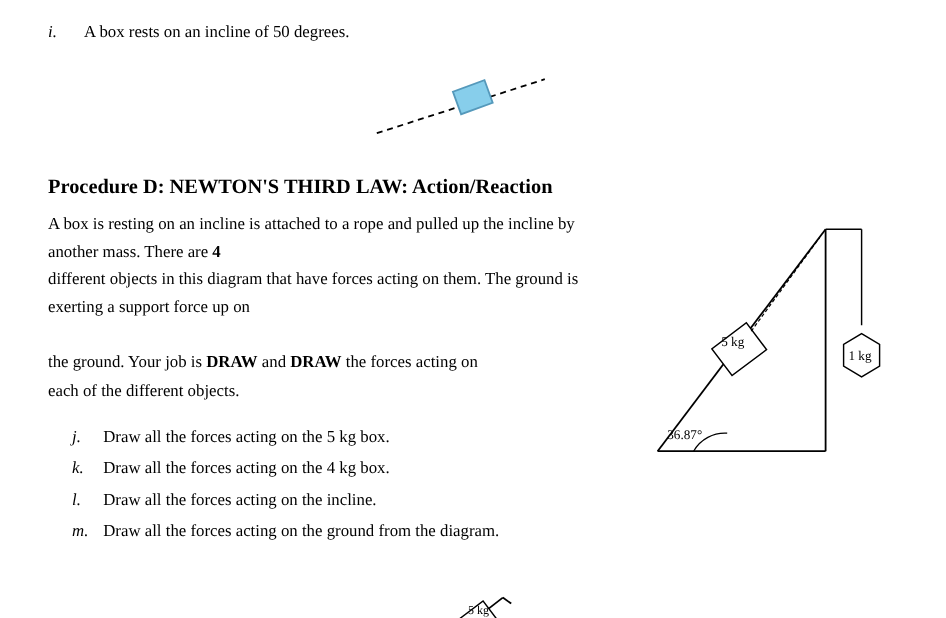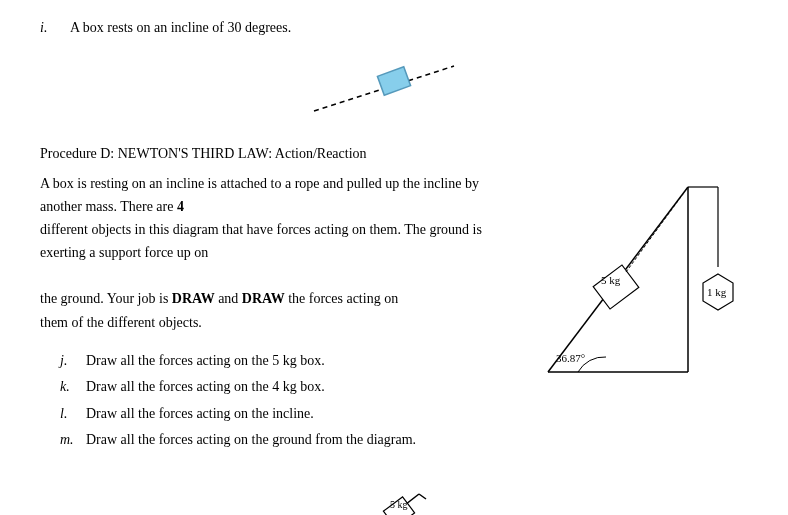--- a/index.html
+++ b/index.html
@@ -20,42 +20,42 @@
     .problem-label {
       min-width: 30px;
       font-style: italic;
     }
     .incline-diagram {
       display: flex;
       justify-content: center;
       margin: 10px 0 20px 0;
     }
     .procedure-title {
-      font-weight: normal;
+      font-weight: bold;
       margin-bottom: 10px;
-      font-size: 14px;
+      font-size: 17px;
     }
     .question-item {
       display: flex;
       gap: 6px;
     }
     .q-label {
       min-width: 20px;
       font-style: italic;
     }
     svg text {
       font-family: Times New Roman, serif;
     }
   </style>
 </head>
 <body>
 
 <div class="problem-i">
   <span class="problem-label">i.</span>
-  <span>A box rests on an incline of 30 degrees.</span>
+  <span>A box rests on an incline of 50 degrees.</span>
 </div>
 
 <div class="incline-diagram">
   <svg width="220" height="80">
 
     <line x1="30" y1="65" x2="170" y2="20" stroke="#000" stroke-width="1.5" stroke-dasharray="5,4"></line>
 
     <g transform="translate(110, 35) rotate(-20)">
       <rect x="-14" y="-10" width="28" height="20" fill="#87CEEB" stroke="#5599BB" stroke-width="1.5"></rect>
     </g>
@@ -65,21 +65,21 @@
 <div class="procedure-title">Procedure D: NEWTON'S THIRD LAW: Action/Reaction</div>
 
 <div style="display:flex; align-items:flex-start; gap:20px;">
   <div style="flex:1;">
 
     <div style="line-height:1.65; margin-bottom:14px; font-size:14px;">
       <span>A box is resting on an incline is attached to a rope and pulled up the incline by another mass.  There are <strong>4</strong></span><br>
       <span>different objects in this diagram that have forces acting on them.  The ground is exerting a support force up on</span><br>
       <br>
       <span>the ground.  Your job is <strong>DRAW</strong> and <strong>DRAW</strong> the forces acting on</span><br>
-      <span>them of the different objects.</span>
+      <span>each of the different objects.</span>
     </div>
 
     <div style="margin-left:20px; line-height:1.9; font-size:14px;">
       <div class="question-item">
         <span class="q-label">j.</span>
         <span>Draw all the forces acting on the 5 kg box.</span>
       </div>
       <div class="question-item">
         <span class="q-label">k.</span>
         <span>Draw all the forces acting on the 4 kg box.</span>

